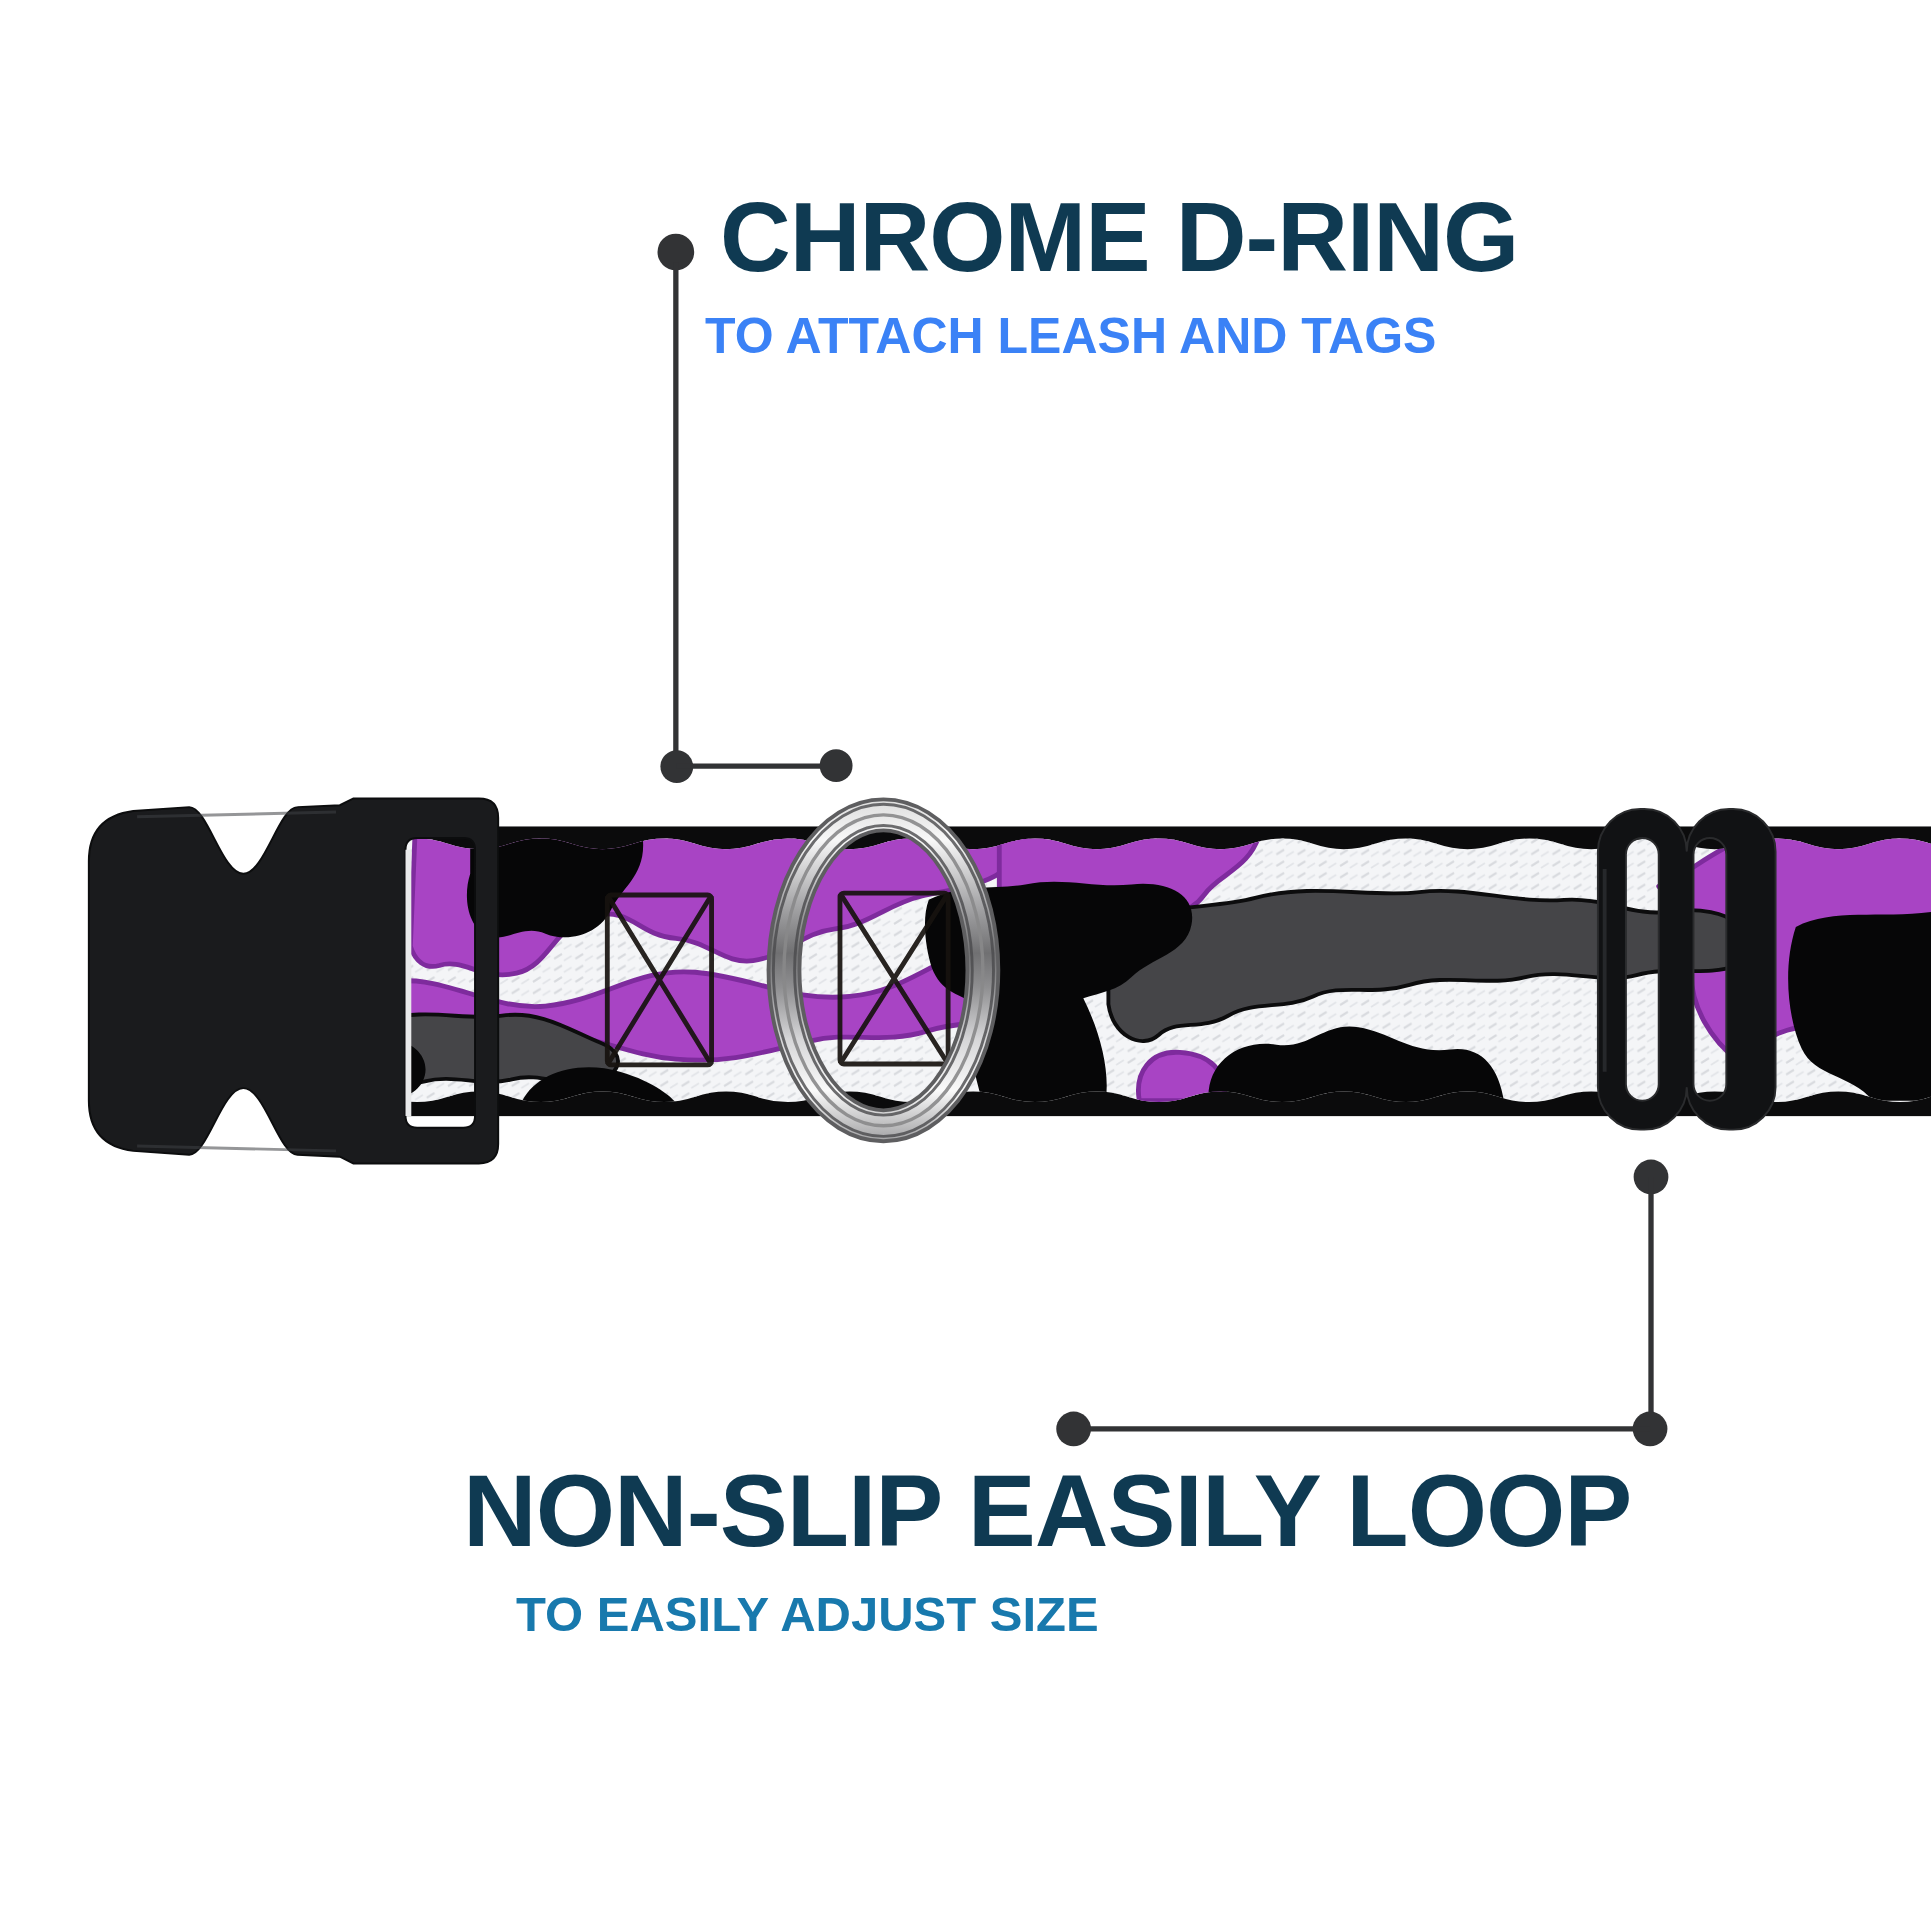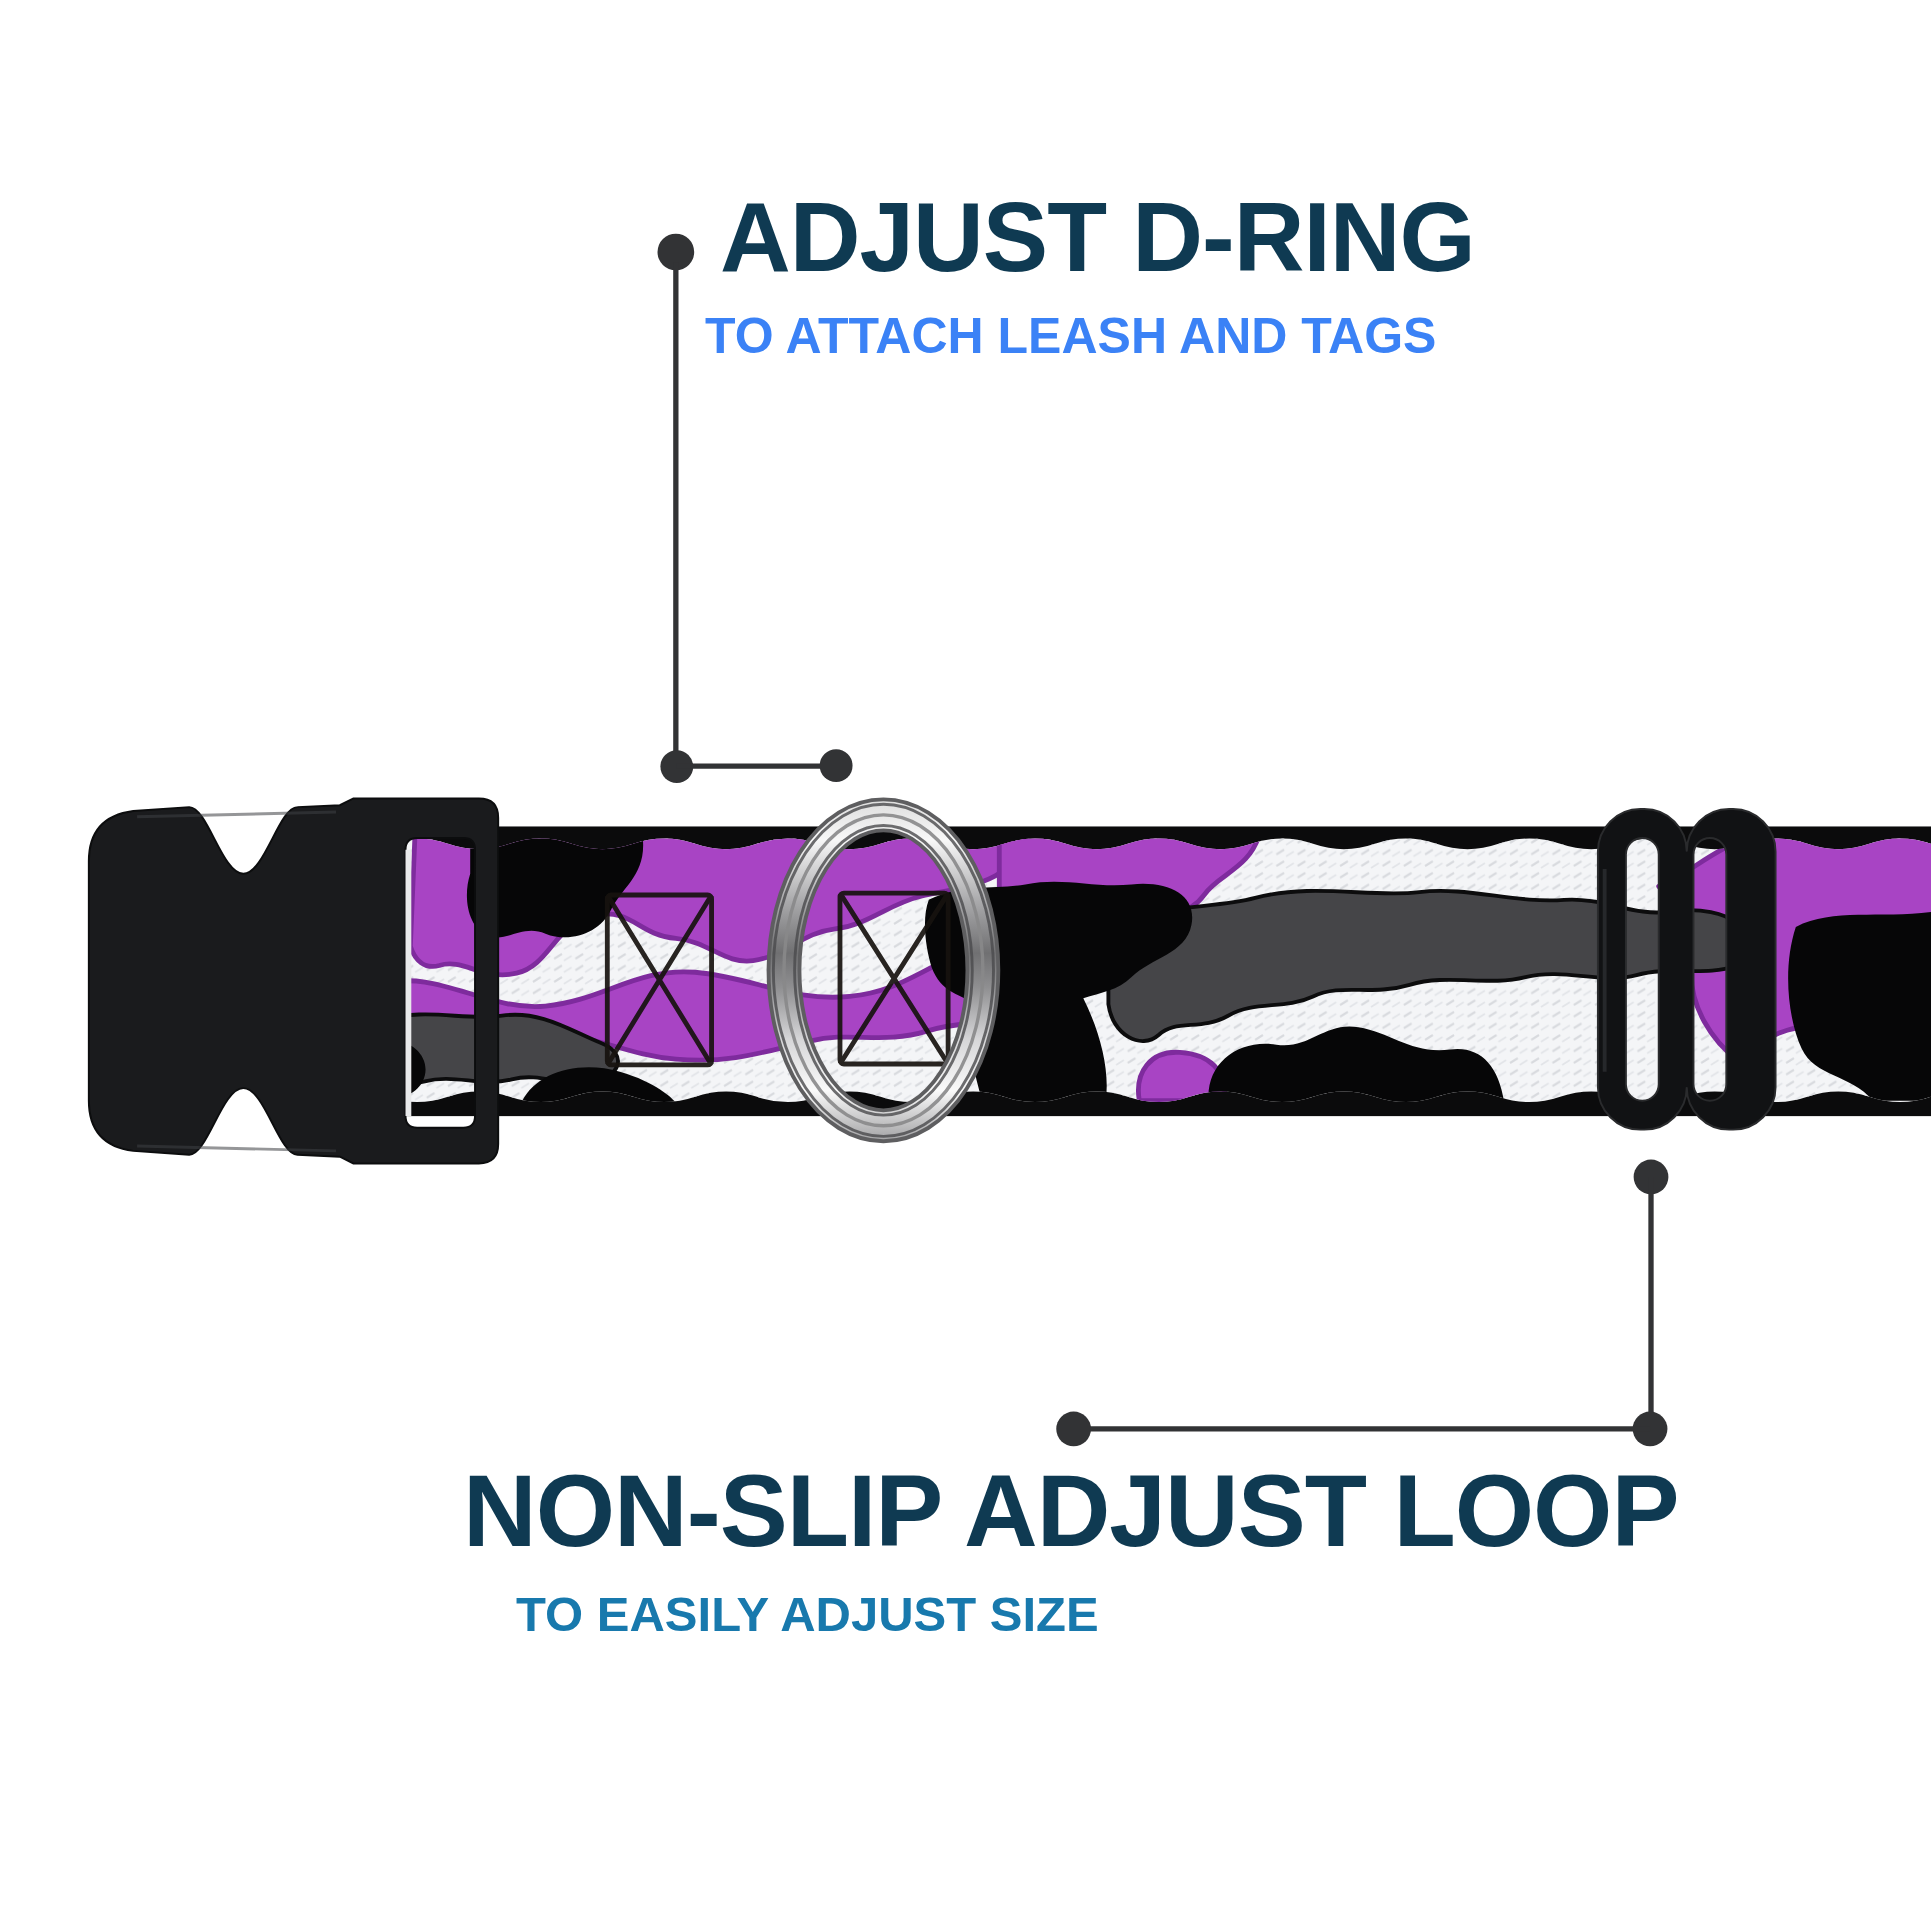--- a/index.html
+++ b/index.html
@@ -116,19 +116,19 @@
       <g>
         <circle cx="1710" cy="1219" r="18" stroke="none"></circle>
         <line x1="1710" y1="1219" x2="1710" y2="1480" stroke-width="5.5"></line>
         <circle cx="1709" cy="1480" r="18" stroke="none"></circle>
         <line x1="1112" y1="1480" x2="1709" y2="1480" stroke-width="5.5"></line>
         <circle cx="1112" cy="1480" r="18" stroke="none"></circle>
       </g>
     </g>
   </svg>
 
-  <div class="label t-title-top">ADJUST D-RING</div>
+  <div class="label t-title-top">CHROME D-RING</div>
   <div class="label t-sub-top">TO ATTACH LEASH AND TAGS</div>
-  <div class="label t-title-bot">NON-SLIP ADJUST LOOP</div>
+  <div class="label t-title-bot">NON-SLIP EASILY LOOP</div>
   <div class="label t-sub-bot">TO EASILY ADJUST SIZE</div>
 
 </div>
 
 
 </body></html>

